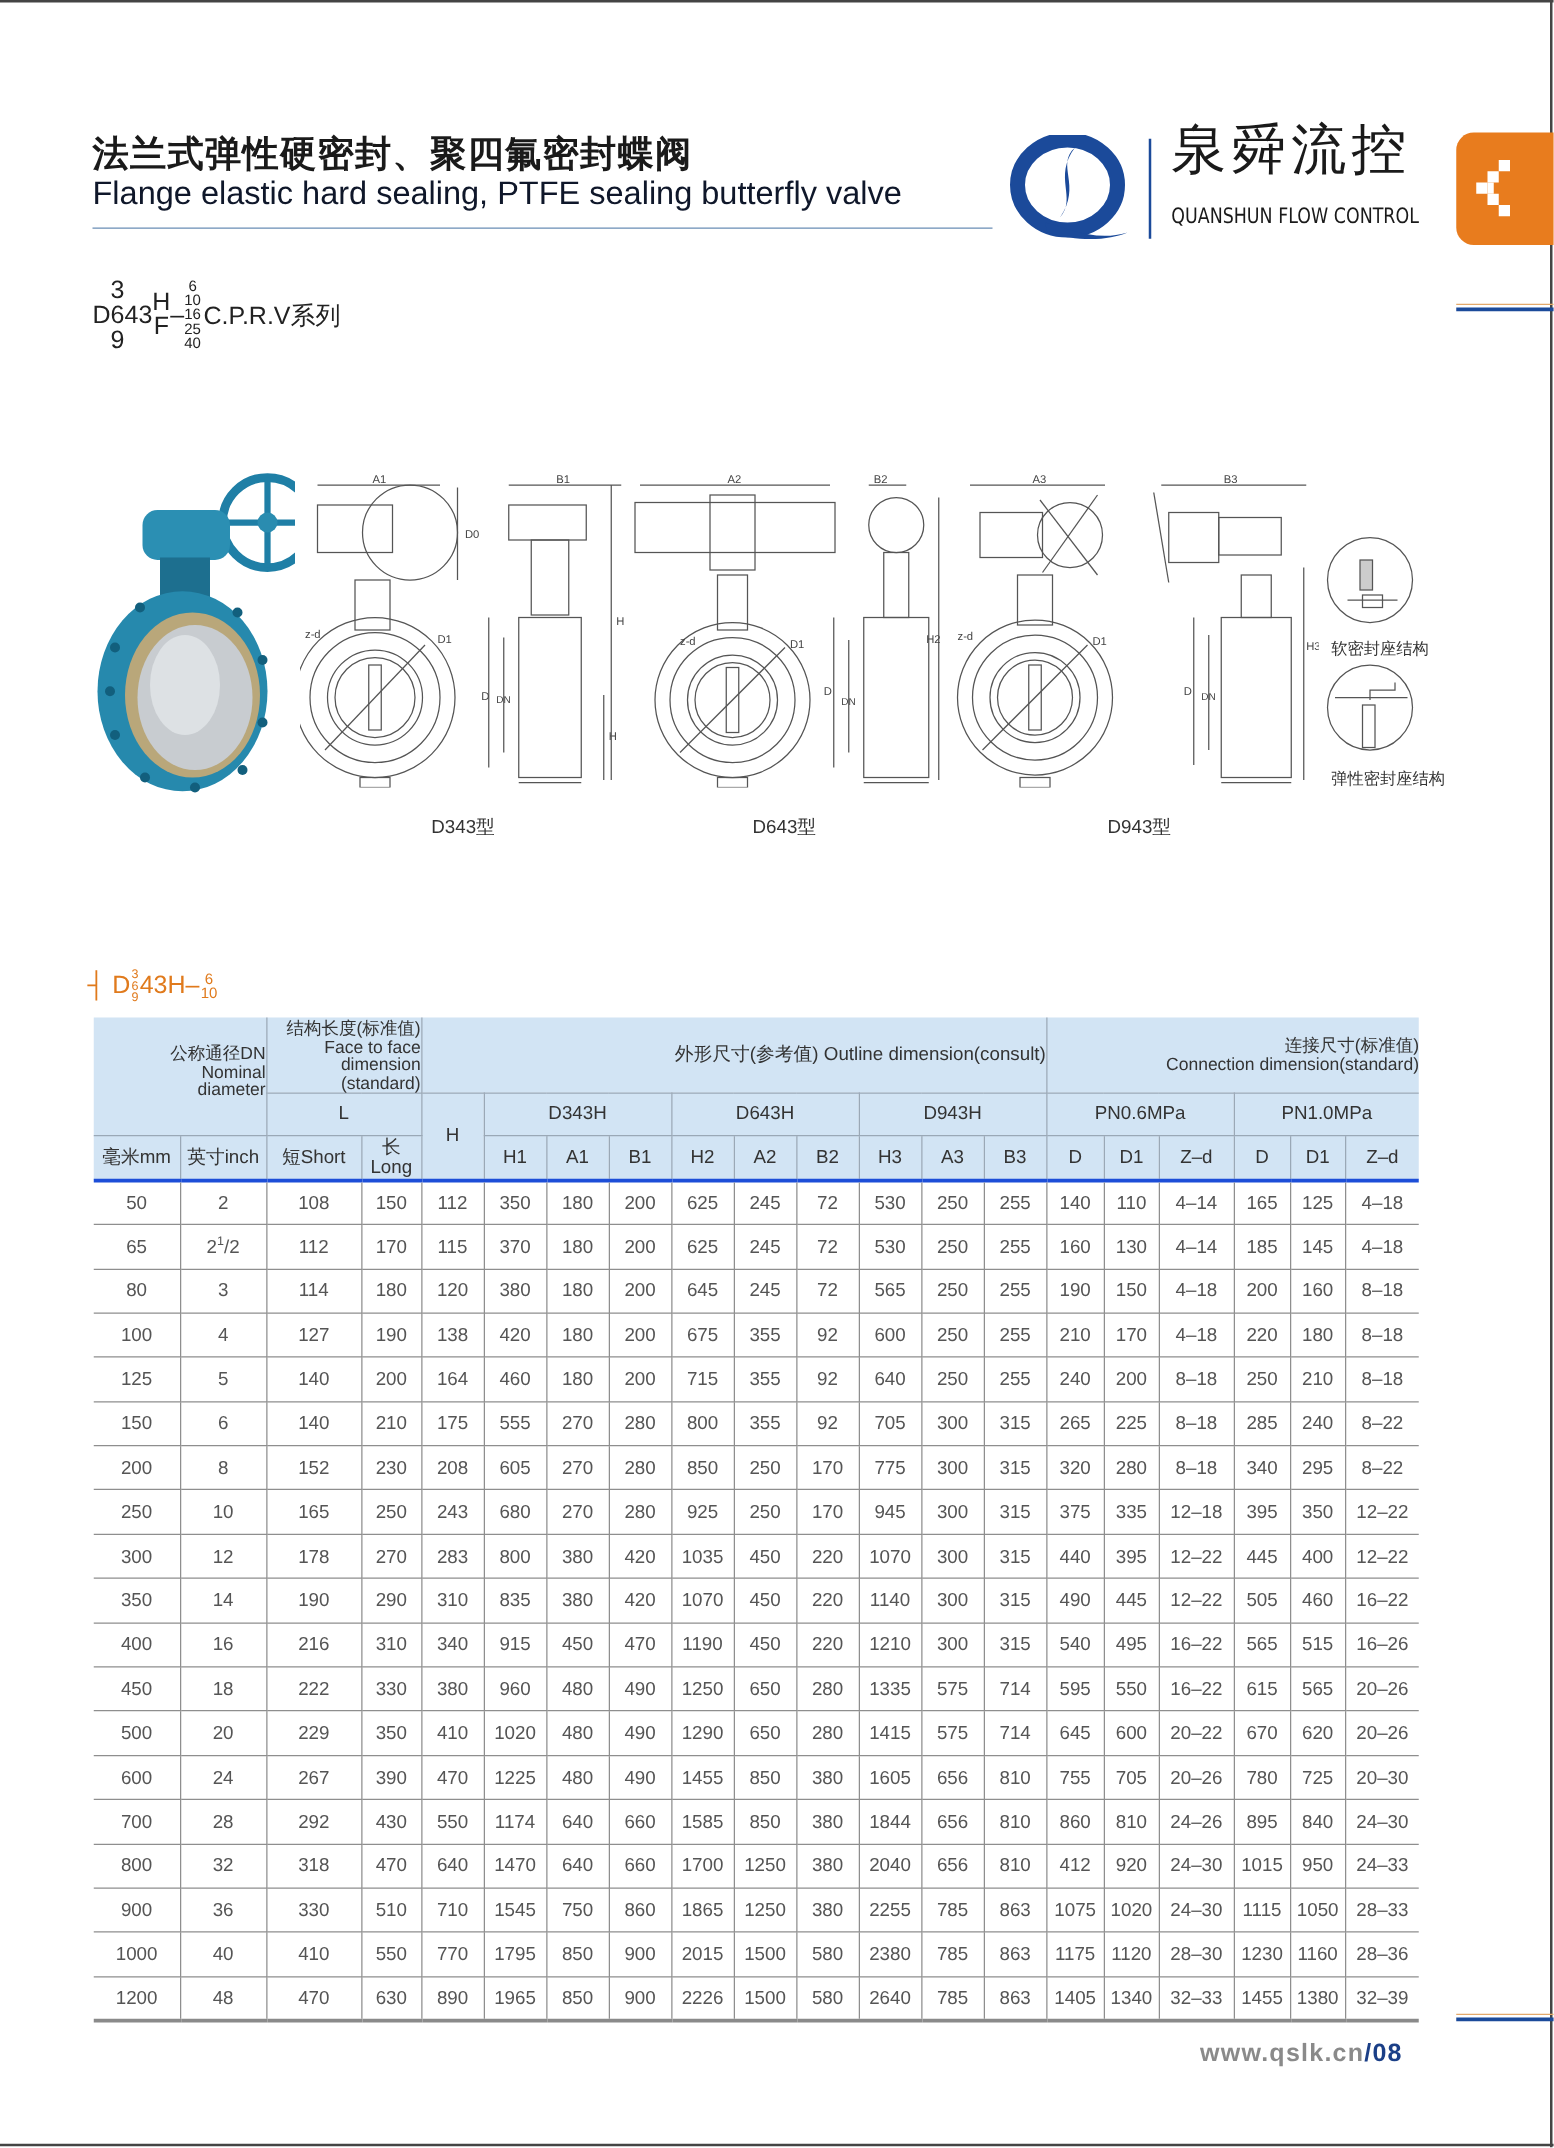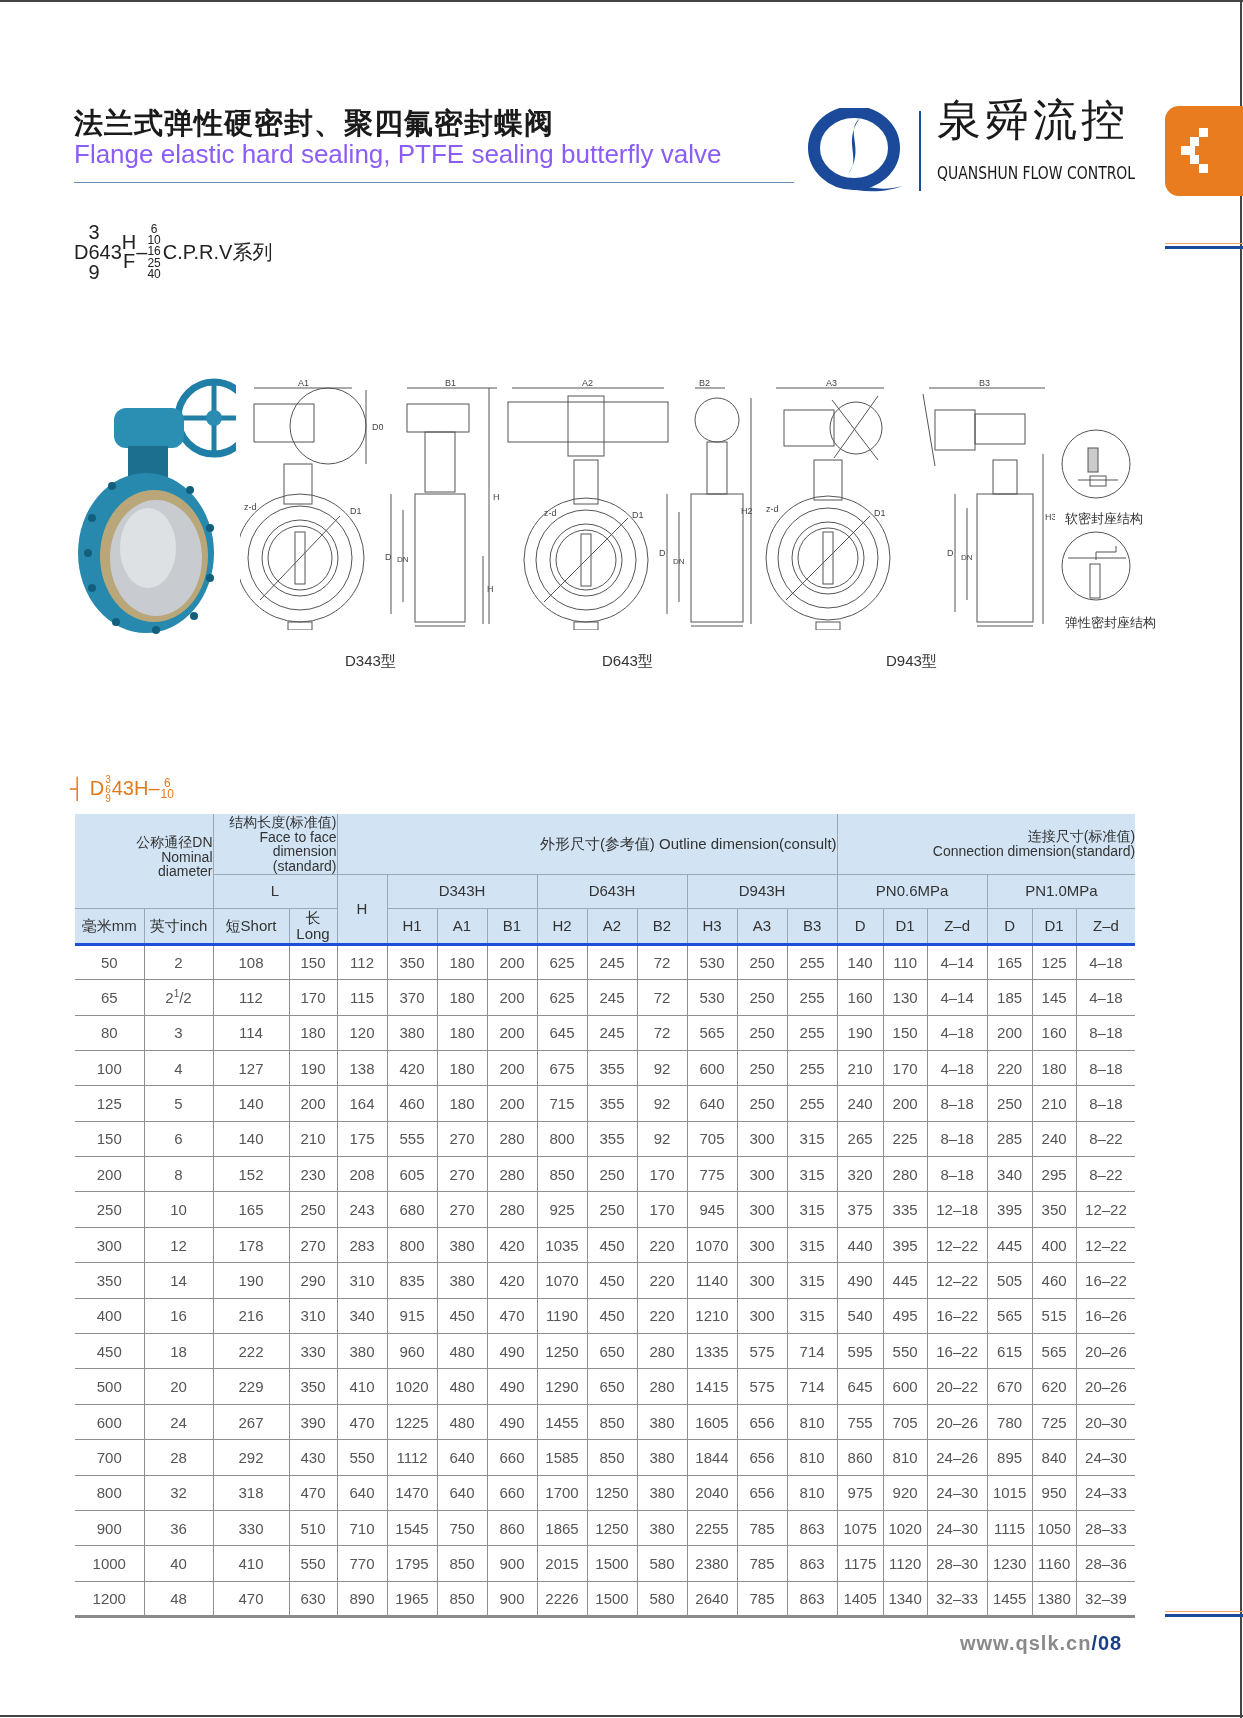--- a/index.html
+++ b/index.html
@@ -3,21 +3,21 @@
 <meta charset="utf-8">
 <style>
   * { box-sizing: border-box; margin: 0; padding: 0; }
   html, body { width: 1243px; height: 1718px; background: #fff; overflow: hidden; }
   body { position: relative; font-family: "Liberation Sans", "DejaVu Sans", sans-serif; color: #222; }
   .page-border-top { position: absolute; left: 0; top: 0; width: 1243px; height: 2px; background: #444; }
   .page-border-right { position: absolute; left: 1240px; top: 0; width: 2px; height: 1718px; background: #444; }
   .page-border-bottom { position: absolute; left: 0; top: 1715px; width: 1243px; height: 2px; background: #444; }
 
   .title-cn { position: absolute; left: 74px; top: 104px; font-size: 29px; letter-spacing: 1px; color: #1a1a1a; font-family: "DejaVu Sans", sans-serif; font-weight: bold; }
-  .title-en { position: absolute; left: 74px; top: 139px; font-size: 26px; color: #8b5cf6; text-align: center; }
+  .title-en { position: absolute; left: 74px; top: 139px; font-size: 26px; color: #0f172a; text-align: center; }
   .title-rule { position: absolute; left: 74px; top: 182px; width: 720px; height: 1px; background: #6a8db5; }
 
   .logo { position: absolute; left: 808px; top: 108px; width: 96px; height: 88px; }
   .logo-sep { position: absolute; left: 919px; top: 111px; width: 2px; height: 80px; background: #1b4a9a; }
   .brand-cn { position: absolute; left: 937px; top: 98px; font-size: 44px; letter-spacing: 4px; color: #1a1a1a; font-family: "DejaVu Sans", sans-serif; line-height: 1; }
   .brand-en { position: absolute; left: 937px; top: 163px; font-size: 17px; color: #1a1a1a; font-family: "DejaVu Sans", sans-serif; transform: scaleX(0.82); transform-origin: left; letter-spacing: 0px; white-space: nowrap; }
 
   .tab { position: absolute; left: 1165px; top: 106px; width: 78px; height: 90px; background: #e87c1e; border-radius: 14px 0 0 14px; }
   .tab-glyph { position: absolute; left: 16px; top: 22px; width: 30px; height: 46px; }
   .tab-glyph span { position: absolute; width: 9px; height: 9px; background: #fff; }
@@ -623,21 +623,21 @@
         <td>780</td>
         <td>725</td>
         <td>20–30</td>
       </tr>
       <tr>
         <td>700</td>
         <td>28</td>
         <td>292</td>
         <td>430</td>
         <td>550</td>
-        <td>1112</td>
+        <td>1174</td>
         <td>640</td>
         <td>660</td>
         <td>1585</td>
         <td>850</td>
         <td>380</td>
         <td>1844</td>
         <td>656</td>
         <td>810</td>
         <td>860</td>
         <td>810</td>
@@ -654,21 +654,21 @@
         <td>640</td>
         <td>1470</td>
         <td>640</td>
         <td>660</td>
         <td>1700</td>
         <td>1250</td>
         <td>380</td>
         <td>2040</td>
         <td>656</td>
         <td>810</td>
-        <td>975</td>
+        <td>412</td>
         <td>920</td>
         <td>24–30</td>
         <td>1015</td>
         <td>950</td>
         <td>24–33</td>
       </tr>
       <tr>
         <td>900</td>
         <td>36</td>
         <td>330</td>

